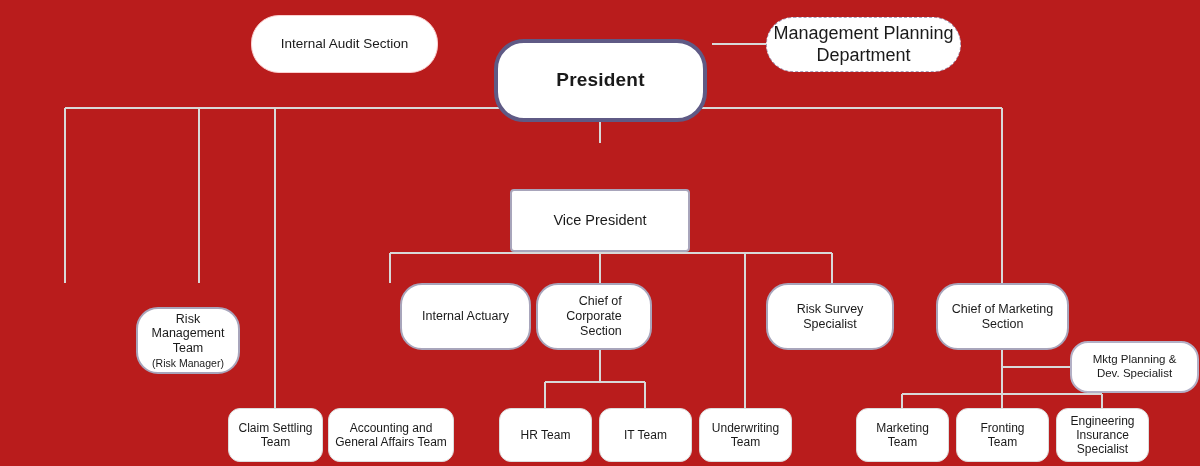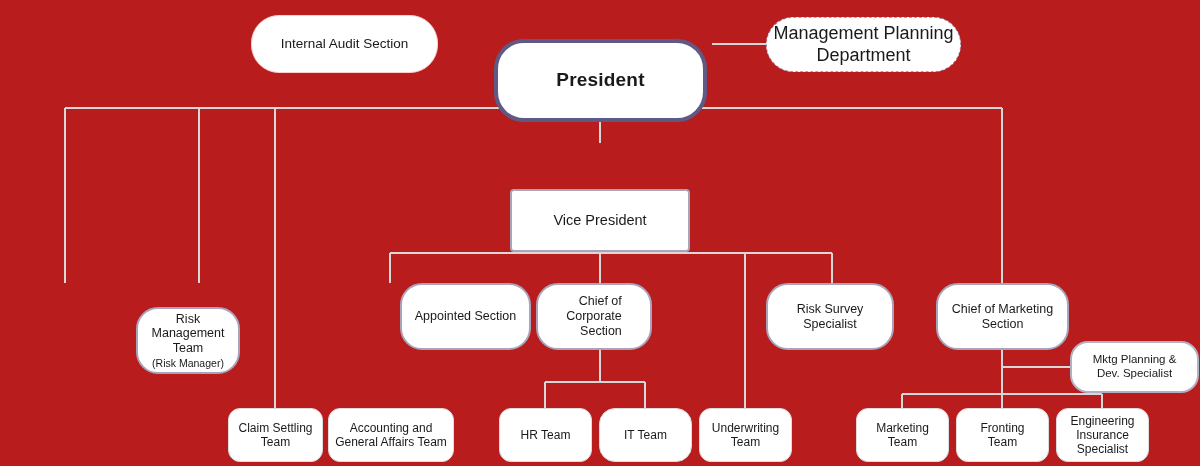--- a/index.html
+++ b/index.html
@@ -148,21 +148,21 @@
   </div>
 
 
   <div class="node v-mid" style="left:136px; top:283px; width:104px; height:67px; flex-direction:column;margin-top:24px;">
     <span class="label">Risk Management
 Team</span>
     <span class="sublabel">(Risk Manager)</span>
   </div>
 
   <div class="node v-mid" style="left:400px; top:283px; width:131px; height:67px;">
-    <span class="label">Appointed Section</span>
+    <span class="label">Internal Actuary</span>
   </div>
 
   <div class="node v-mid" style="left:536px; top:283px; width:116px; height:67px;text-align:right;">
     <span class="label">Chief of
 Corporate
 Section</span>
   </div>
 
   <div class="node v-mid" style="left:766px; top:283px; width:128px; height:67px;">
     <span class="label">Risk Survey
@@ -186,21 +186,21 @@
 
   <div class="node v-leaf" style="left:328px; top:408px; width:126px; height:54px;">
     <span class="label">Accounting and
 General Affairs Team</span>
   </div>
 
   <div class="node v-leaf" style="left:499px; top:408px; width:93px; height:54px;">
     <span class="label">HR Team</span>
   </div>
 
-  <div class="node v-leaf" style="left:599px; top:408px; width:93px; height:54px;border-radius:16px;">
+  <div class="node v-leaf" style="left:599px; top:408px; width:93px; height:54px;">
     <span class="label">IT Team</span>
   </div>
 
   <div class="node v-leaf" style="left:699px; top:408px; width:93px; height:54px;text-align:center;">
     <span class="label">Underwriting
 Team</span>
   </div>
 
   <div class="node v-leaf" style="left:856px; top:408px; width:93px; height:54px;">
     <span class="label">Marketing

